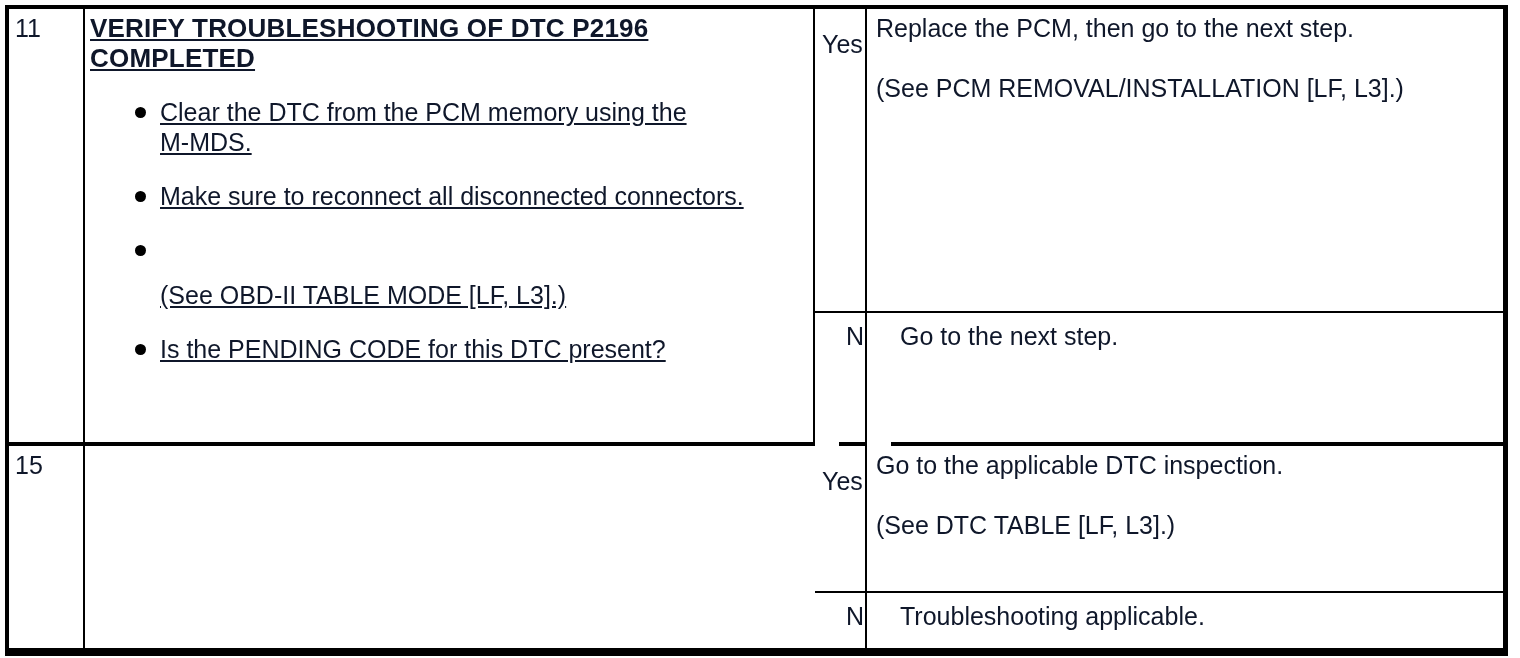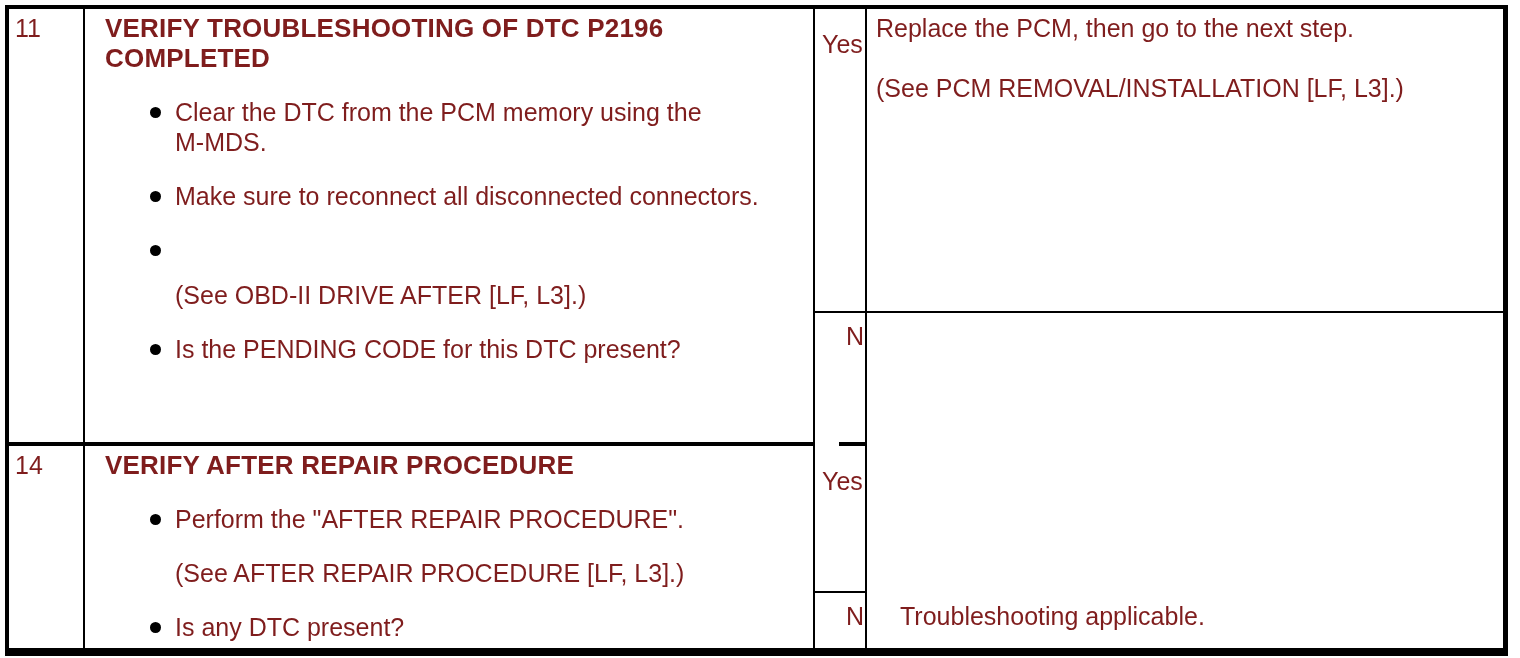--- a/index.html
+++ b/index.html
@@ -7,21 +7,21 @@
     padding: 0;
     background: #ffffff;
   }
   .page {
     position: relative;
     width: 1520px;
     height: 658px;
     background: #ffffff;
     overflow: hidden;
     font-family: "Liberation Sans", sans-serif;
-    color: #7f1d1d;
+    color: #0f172a;
   }
   .ts-table {
     position: absolute;
     left: 5px;
     top: 5px;
     width: 1503px;
     height: 651px;
     box-sizing: border-box;
     border: 4px solid #000;
     border-right-width: 5px;
@@ -38,21 +38,22 @@
     overflow: hidden;
   }
   .step-cell {
     grid-column: 1;
     border-right: 2px solid #000;
     padding: 4px 2px 0 6px;
   }
   .action-cell {
     grid-column: 2;
     border-right: 2px solid #000;
-    padding: 4px 6px 0 20px;
+    padding: 4px 6px 0 5px;
+    text-decoration: underline;
   }
   .span11 { grid-row: 1 / span 2; border-bottom: 4px solid #000; }
   .span12 { grid-row: 3 / span 2; }
   .yn-cell {
     grid-column: 3;
     border-right: 2px solid #000;
     padding: 20px 0 0 7px;
   }
   .result-cell {
     grid-column: 4;
@@ -107,63 +108,56 @@
 
       <div class="item">
         <span class="dot"></span>
         <span class="pre">Make sure to reconnect all disconnected connectors.</span>
       </div>
 
       <div class="item">
         <span class="dot"></span>
       </div>
 
-      <div class="note pre">(See OBD-II DRIVE AFTER [LF, L3].)</div>
+      <div class="note pre">(See OBD-II TABLE MODE [LF, L3].)</div>
 
       <div class="item">
         <span class="dot"></span>
         <span class="pre">Is the PENDING CODE for this DTC present?</span>
       </div>
     </div>
 
     <div class="cell yn-cell rowA">
       <span>Yes</span>
     </div>
     <div class="cell result-cell rowA">
       <div class="pre">Replace the PCM, then go to the next step.
 
 (See PCM REMOVAL/INSTALLATION [LF, L3].)</div>
     </div>
 
     <div class="cell yn-cell rowB">
       <span>No</span>
     </div>
+    <div class="cell result-cell rowB">
+      <div class="pre">Go to the next step.</div>
+    </div>
 
     <div class="cell step-cell span12">
-      <span>14</span>
+      <span>15</span>
     </div>
 
-    <div class="cell action-cell span12">
-      <div class="step-title">VERIFY AFTER REPAIR PROCEDURE</div>
-
-      <div class="item">
-        <span class="dot"></span>
-        <span class="pre">Perform the "AFTER REPAIR PROCEDURE".</span>
-      </div>
-
-      <div class="note pre">(See AFTER REPAIR PROCEDURE [LF, L3].)</div>
-
-      <div class="item">
-        <span class="dot"></span>
-        <span class="pre">Is any DTC present?</span>
-      </div>
-    </div>
 
     <div class="cell yn-cell rowC">
       <span>Yes</span>
+    </div>
+    <div class="cell result-cell rowC">
+      <div class="pre">Go to the applicable DTC inspection.
+
+(See DTC TABLE [LF, L3].)</div>
     </div>
 
     <div class="cell yn-cell rowD">
       <span>No</span>
     </div>
     <div class="cell result-cell rowD">
       <div class="pre">Troubleshooting applicable.</div>
     </div>
 
   </div>

